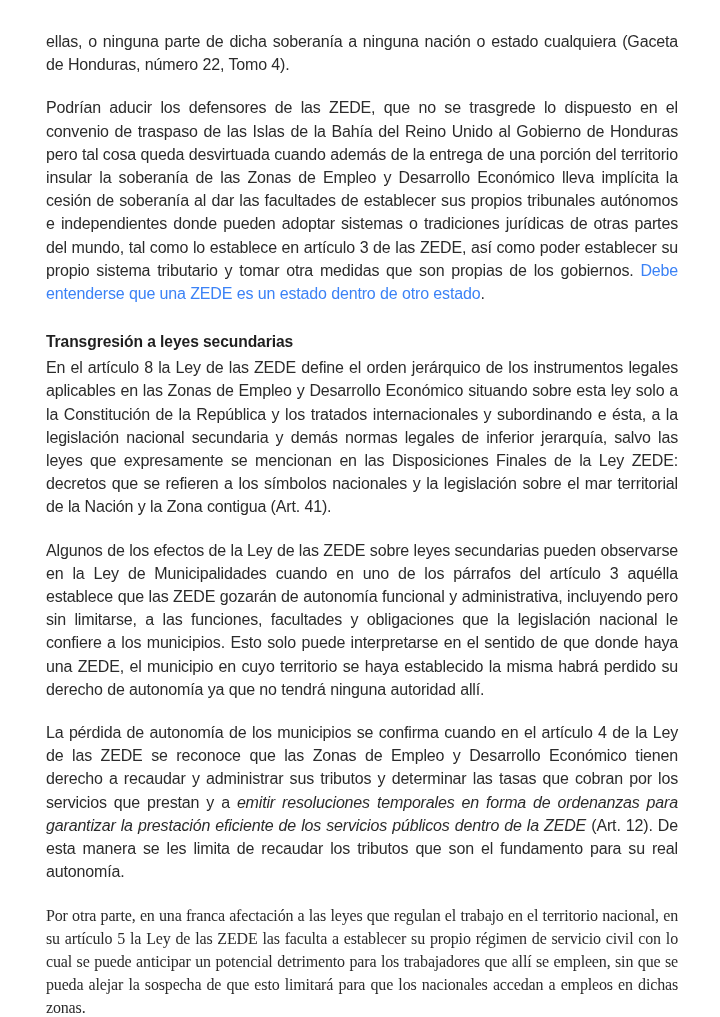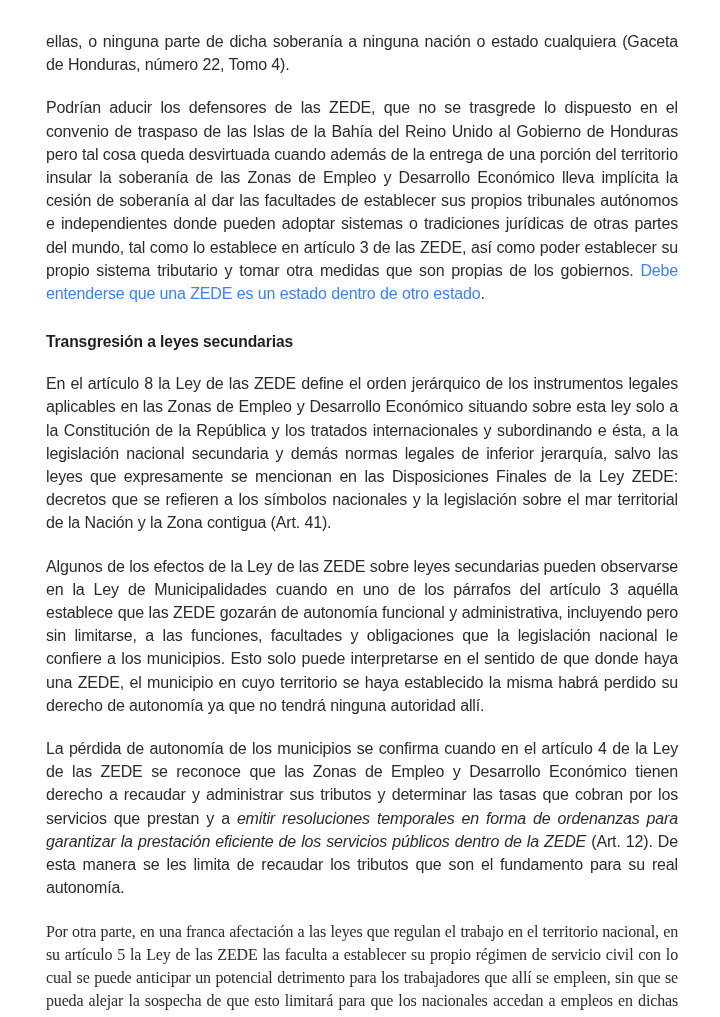--- a/index.html
+++ b/index.html
@@ -39,21 +39,21 @@
     letter-spacing: -0.01em;
     word-spacing: 0.01em;
   }
 
   p.para.tight {
     margin-bottom: 19px;
     font-family: Liberation Serif, serif;
   }
 
   h2.section-heading {
-    margin: 26px 0 20px 0;
+    margin: 26px 0 4px 0;
     font-size: 15.6px;
     line-height: 21px;
     font-weight: bold;
     color: #1f1f1f;
     text-align: left;
     letter-spacing: -0.005em;
   }
 
   .b {
     font-weight: normal;

